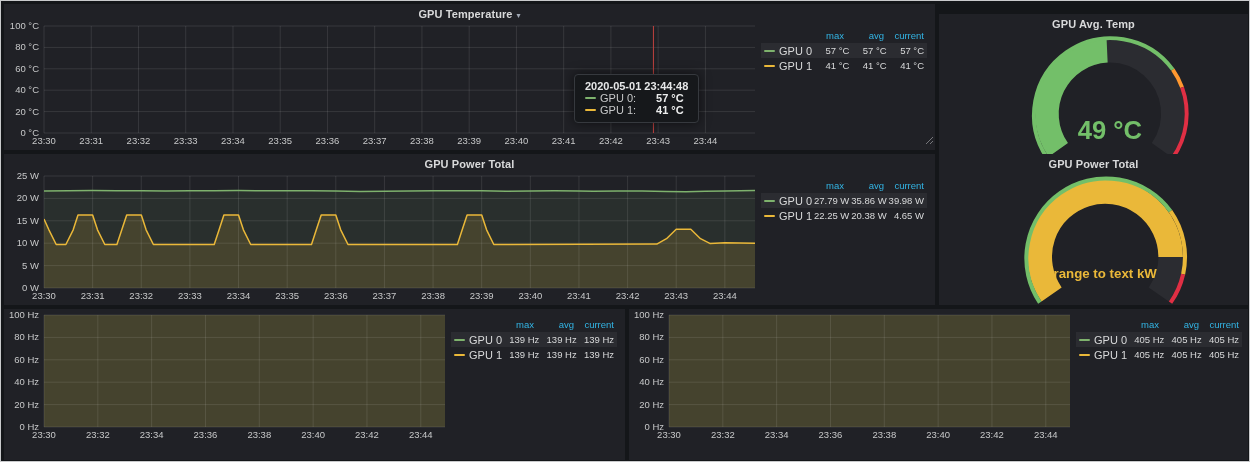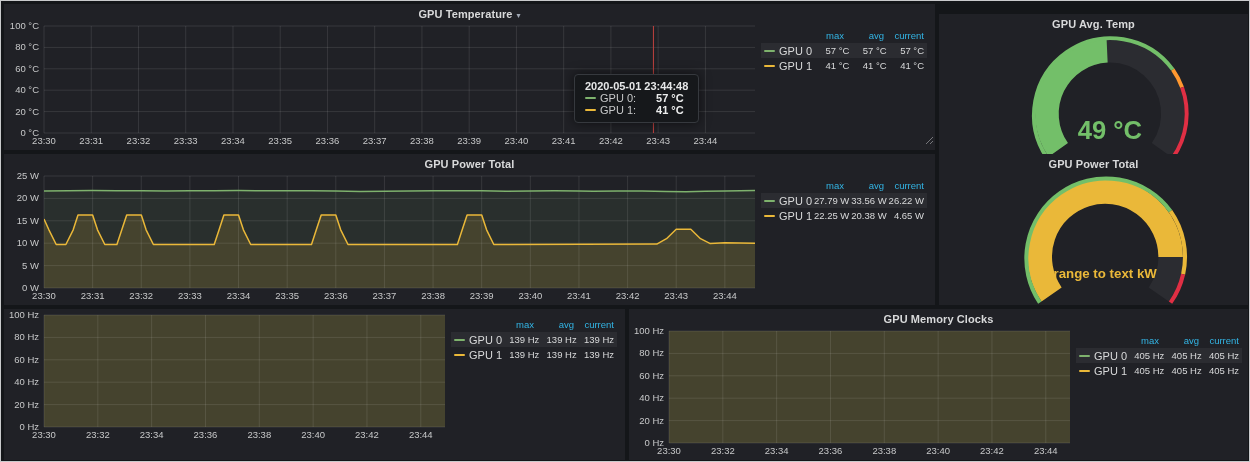--- a/index.html
+++ b/index.html
@@ -206,22 +206,22 @@
       <div class="legend">
           <div class="legend-hrow">
             <span class="legend-name"></span>
             <span class="legend-h">max</span>
             <span class="legend-h">avg</span>
             <span class="legend-h">current</span>
           </div>
           <div class="legend-row hl">
             <span class="legend-name"><i class="dash" style="background: rgb(126, 178, 109);"></i>GPU 0</span>
             <span class="legend-val">27.79 W</span>
-            <span class="legend-val">33.56 W</span>
-            <span class="legend-val">26.22 W</span>
+            <span class="legend-val">35.86 W</span>
+            <span class="legend-val">39.98 W</span>
           </div>
           <div class="legend-row">
             <span class="legend-name"><i class="dash" style="background: rgb(234, 184, 57);"></i>GPU 1</span>
             <span class="legend-val">22.25 W</span>
             <span class="legend-val">20.38 W</span>
             <span class="legend-val">4.65 W</span>
           </div>
         </div>
     </div>
   </div>
@@ -298,23 +298,20 @@
             <span class="legend-name"><i class="dash" style="background: rgb(234, 184, 57);"></i>GPU 1</span>
             <span class="legend-val">139 Hz</span>
             <span class="legend-val">139 Hz</span>
             <span class="legend-val">139 Hz</span>
           </div>
         </div>
     </div>
   </div>
 
   <div class="panel" style="left:628px;top:308px;width:619px;height:151px">
-    <div class="panel-header">
-      <span class="panel-title">GPU Memory Clocks</span>
-    </div>
     <div class="panel-body">
       <svg class="chart" width="445" height="133">
           <clipPath id="clip-memory_clocks">
             <rect x="38" y="5" width="401" height="112"></rect>
           </clipPath>
           <path d="M38.0 -336.6L439.0 -336.6L439.0 117.0L38.0 117.0Z" fill="#7eb26d" fill-opacity="0.1" clip-path="url(#clip-memory_clocks)"></path>
           <path d="M38.0 -336.6L439.0 -336.6L439.0 117.0L38.0 117.0Z" fill="#eab839" fill-opacity="0.15" clip-path="url(#clip-memory_clocks)"></path>
           <line x1="38" x2="439" y1="117" y2="117" stroke="rgba(255,255,255,0.10)"></line>
           <line x1="38" x2="439" y1="94.60000000000001" y2="94.60000000000001" stroke="rgba(255,255,255,0.10)"></line>
           <line x1="38" x2="439" y1="72.2" y2="72.2" stroke="rgba(255,255,255,0.10)"></line>

